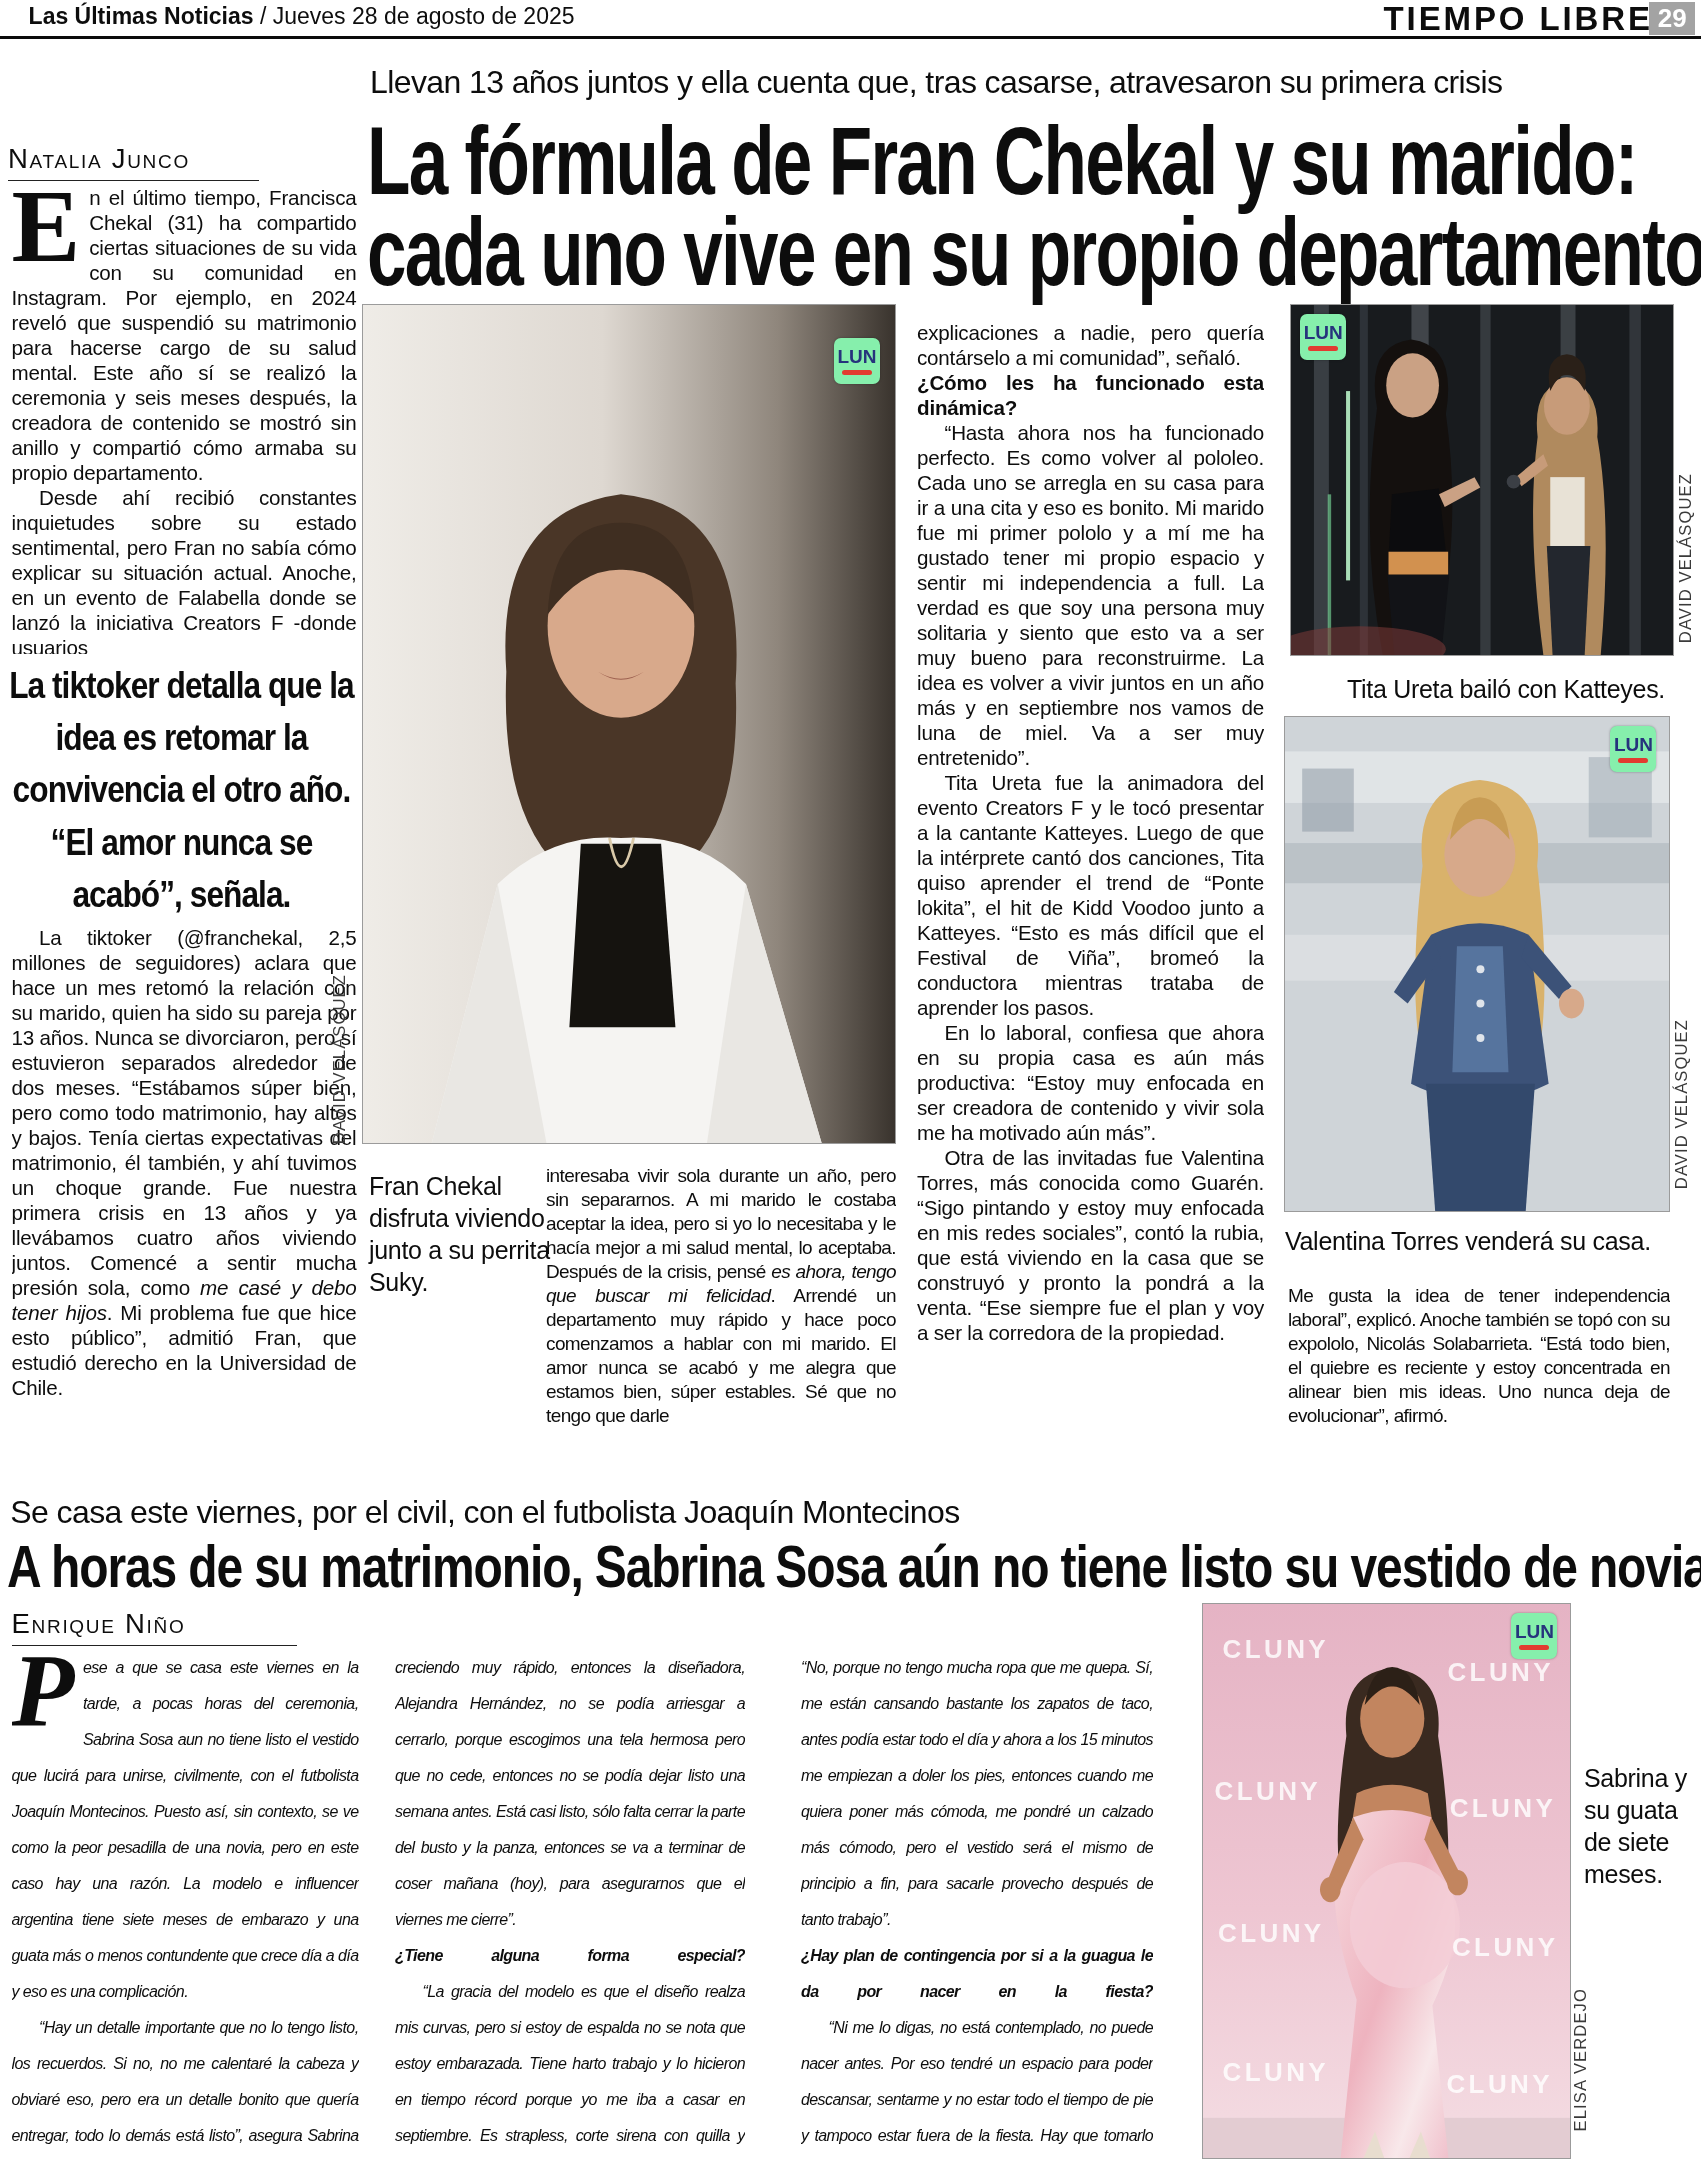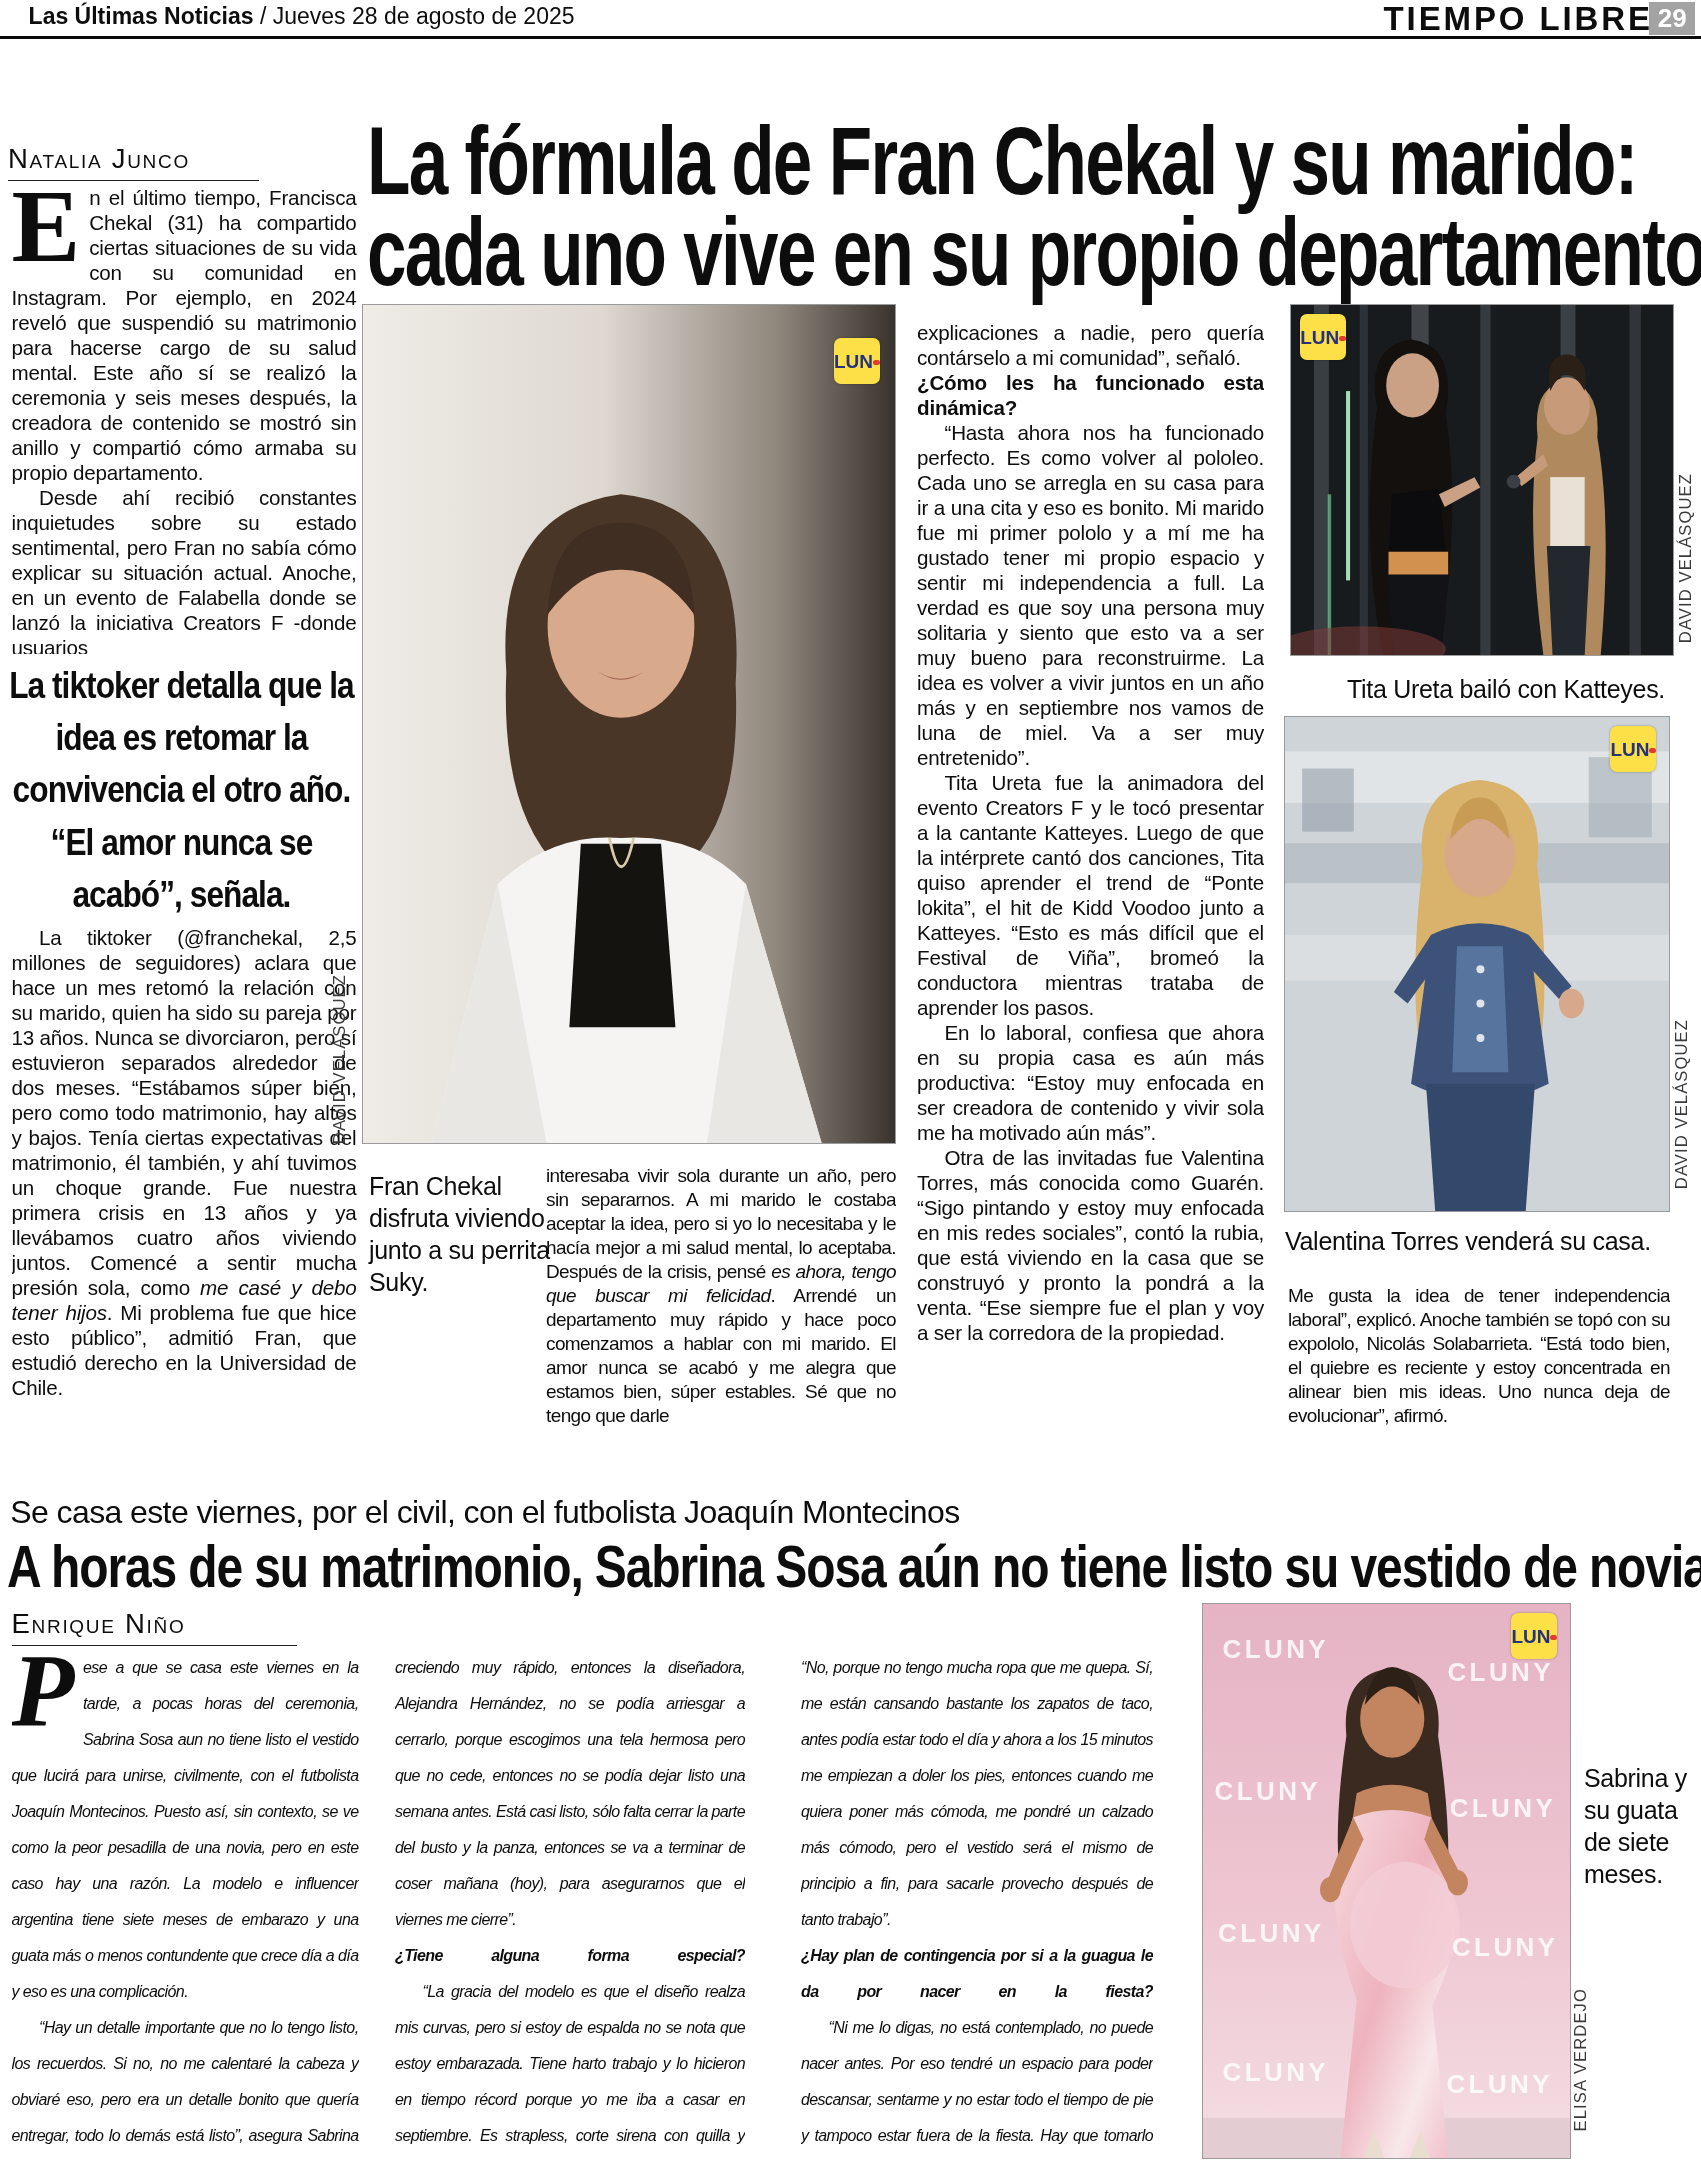--- a/index.html
+++ b/index.html
@@ -32,41 +32,42 @@
   .subhead { font-weight:700; text-align:justify; text-align-last:justify; text-indent:0 !important; }
   .ital { font-style:italic; }
   .pullquote { position:absolute; font-weight:700; font-size:36px; line-height:1.45; text-align:center;
     letter-spacing:-1.1px; transform:scaleX(0.88); transform-origin:0 0; }
   .caption { position:absolute; font-size:25px; line-height:1.28; letter-spacing:-0.3px; }
   .vcredit { position:absolute; writing-mode:vertical-rl; transform:rotate(180deg);
     font-size:16.6px; letter-spacing:1.1px; color:#3a3a3a; white-space:nowrap; }
   
   .photo { position:absolute; border:1.1px solid #9b9b9b; overflow:hidden; }
   .photo svg { display:block; width:100%; height:100%; }
-  .lun-badge { position:absolute; width:46px; height:46px; background:#fde047; border-radius:6.9px;
-    display:flex; flex-direction:row; align-items:center; justify-content:center; box-shadow:0 0 2.3px rgba(0,0,0,.35); }
+  .lun-badge { position:absolute; width:46px; height:46px; background:#86efac; border-radius:6.9px;
+    display:flex; flex-direction:column; align-items:center; justify-content:center; box-shadow:0 0 2.3px rgba(0,0,0,.35); }
   .lun-badge .lun-txt { font-weight:800; font-size:19px; color:#26337c; line-height:1; }
   .lun-badge .lun-bar { width:30px; height:5.2px; margin-top:3.4px; background:#e23b30; border-radius:2.9px; }
   .cluny-word { position:absolute; font-weight:700; font-size:26px; letter-spacing:3.4px; color:rgba(255,255,255,0.82); }
 </style>
 </head>
 <body>
 
 <div id="page">
 
   <div id="header">
     <div class="masthead">
       <b>Las Últimas Noticias</b>
       <span>/</span>
       <span>Jueves 28 de agosto de 2025</span>
     </div>
     <div class="section-title">TIEMPO LIBRE</div>
     <div class="page-box">29</div>
   </div>
 
+  <div class="kicker" style="left:370px; top:64px;">Llevan 13 años juntos y ella cuenta que, tras casarse, atravesaron su primera crisis</div>
   <div class="hl-line" style="left:367px; top:113px;">La fórmula de Fran Chekal y su marido:</div>
   <div class="hl-line" style="left:367px; top:204px;">cada uno vive en su propio departamento</div>
 
   <div class="byline" style="left:8px; top:143px; width:251px;">Natalia Junco</div>
 
   <div class="col body-a" style="left:11.5px; top:185px; width:345px; height:469px;">
     <p class="first dropcap">En el último tiempo, Francisca Chekal (31) ha compartido ciertas situaciones de su vida con su comunidad en Instagram. Por ejemplo, en 2024 reveló que suspendió su matrimonio para hacerse cargo de su salud mental. Este año sí se realizó la ceremonia y seis meses después, la creadora de contenido se mostró sin anillo y compartió cómo armaba su propio departamento.</p>
     <p>Desde ahí recibió constantes inquietudes sobre su estado sentimental, pero Fran no sabía cómo explicar su situación actual. Anoche, en un evento de Falabella donde se lanzó la iniciativa Creators F -donde usuarios</p>
   </div>
 

